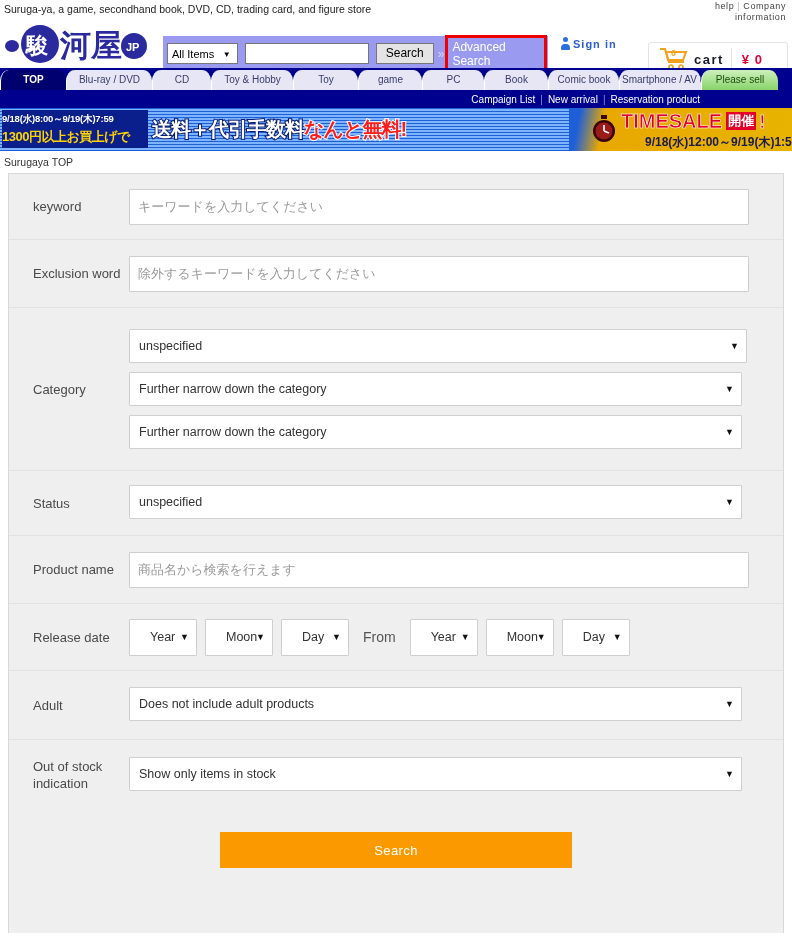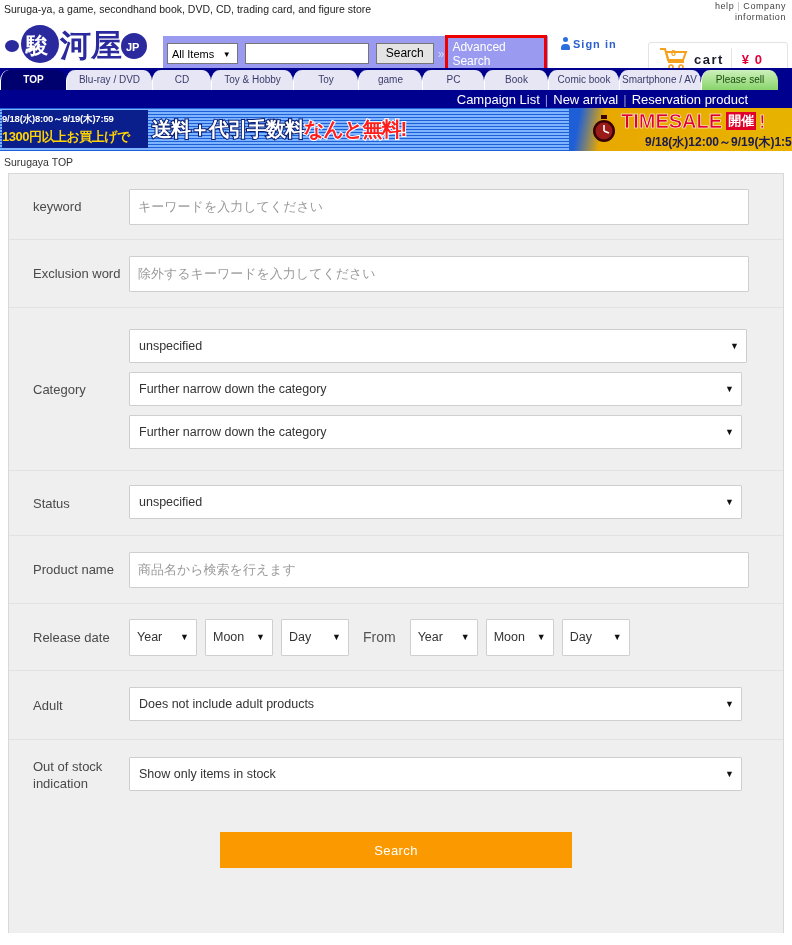--- a/index.html
+++ b/index.html
@@ -204,25 +204,25 @@
   }
   .tab.sell {
     background: linear-gradient(#cdf0bb, #88d46b);
     color: #1c4a11;
   }
 
   #subnav {
     height: 18px;
     background: #00008f;
     color: #fff;
-    font-size: 13px;
+    font-size: 10px;
     display: flex;
     align-items: center;
     justify-content: flex-end;
-    padding-right: 44px;
+    padding-right: 92px;
   }
   #subnav a { color: #fff; text-decoration: none; }
   #subnav .bar { margin: 0 5px; color: #8e8ec7; }
 
   
   #banner {
     height: 43px;
     display: flex;
     position: relative;
     overflow: hidden;
@@ -397,21 +397,21 @@
     position: absolute;
     right: 7px; top: 50%;
     transform: translateY(-50%);
     font-size: 9px;
     color: #111;
     line-height: 1;
   }
   .sel.wide  { width: 618px; }
   .sel.wide2 { width: 613px; }
   .sel.small { width: 68px; height: 37px; }
-  .sel.small > .val { line-height: 35px; padding-left: 7px; padding-right: 20px; font-size: 12.5px; }
+  .sel.small > .val { line-height: 35px; padding-left: 20px; padding-right: 20px; font-size: 12.5px; }
 
   .catstack { display: flex; flex-direction: column; gap: 9px; padding: 10px 0; }
 
   .daterow { display: flex; align-items: center; gap: 8px; }
   .from-lbl {
     font-size: 14px;
     color: #555;
     margin: 0 6px;
   }
 

